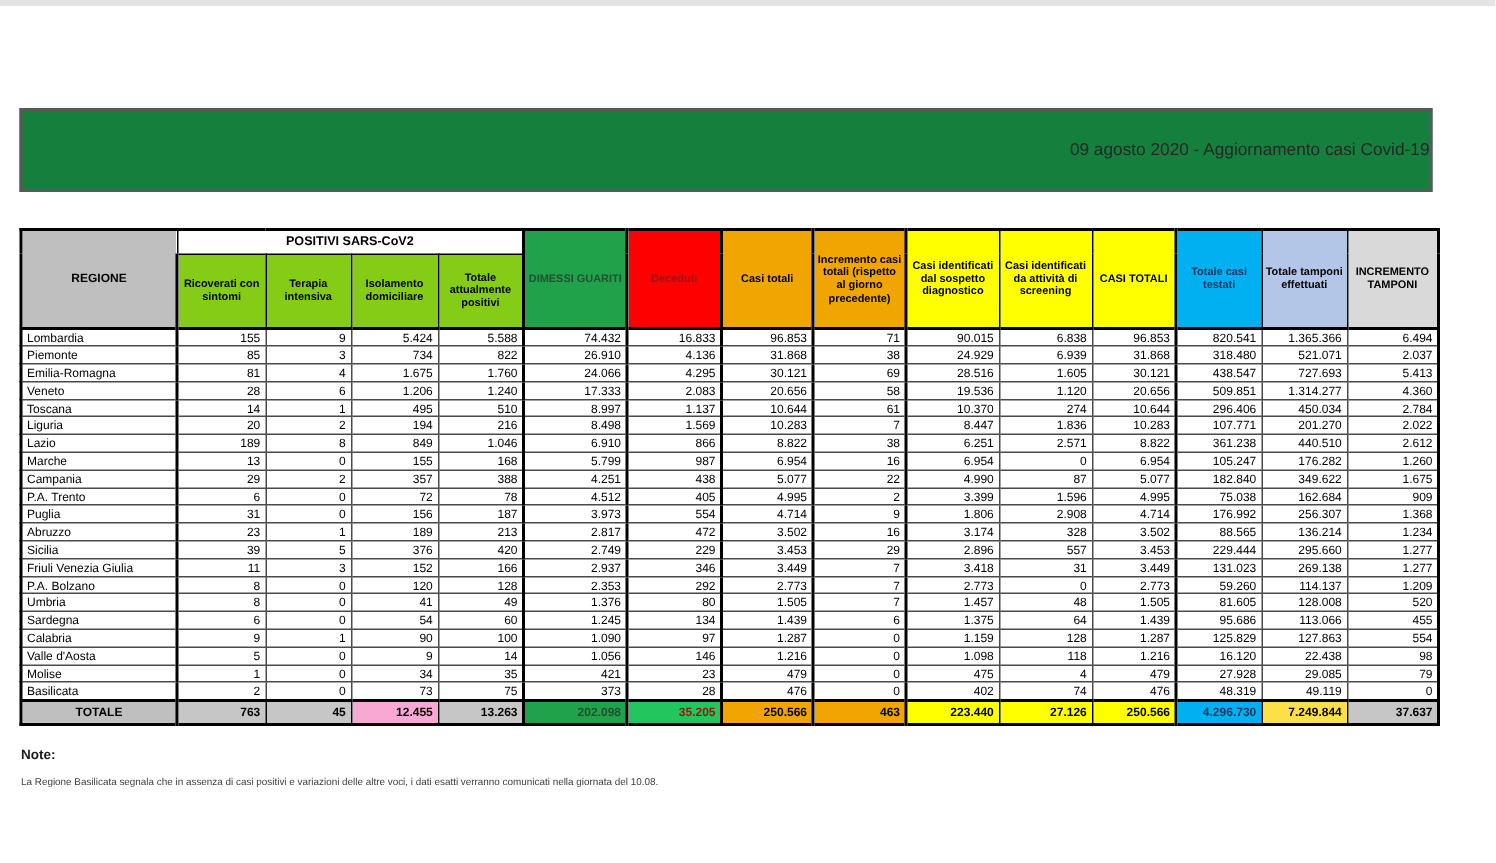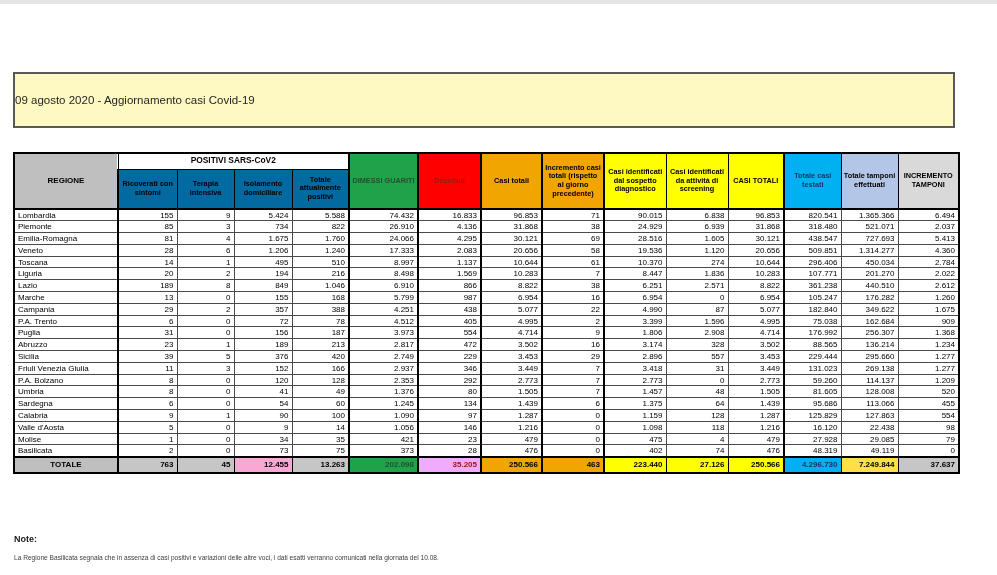--- a/index.html
+++ b/index.html
@@ -1,43 +1,43 @@
 <!DOCTYPE html>
 <html><head>
 <meta charset="utf-8">
 <style>
   * { margin:0; padding:0; box-sizing:border-box; }
   html,body { width:997px; height:575px; background:#ffffff;
     font-family:"Liberation Sans", sans-serif; position:relative; overflow:hidden; }
   .top-strip { position:absolute; left:0; top:0; width:997px; height:4px; background:#e4e4e4; }
   .title-box { position:absolute; left:13px; top:72px; width:942px; height:56px;
     border:2px solid #595959; display:flex; flex-direction:column;
-    justify-content:space-evenly; align-items:flex-start; background:#fef9c3; }
+    justify-content:space-evenly; align-items:flex-end; background:#15803d; }
   .title-box p { font-size:11.5px; color:#262626; }
 
   table.covid { position:absolute; left:13px; top:152px; border-collapse:collapse;
     table-layout:fixed; border:2px solid #000; background:#fff; }
   th, td { border:1px solid #4a4a4a; overflow:hidden; vertical-align:middle; }
   thead th { font-weight:bold; font-size:7.3px; line-height:1.18; text-align:center;
     padding:1px 2px; white-space:normal; word-wrap:break-word; }
   th.group-h { font-size:8.4px; height:16px; background:#fff; }
   th.region-h { background:#bfbfbf; font-size:8px; }
-  thead tr.sub th { height:40px; background:#0369a1; }
+  thead tr.sub th { height:50px; background:#84cc16; }
   thead th, tfoot td { border-color:#000; }
   tbody td { height:11.8px; font-size:8px; white-space:nowrap; }
   tbody tr:first-child td { border-top:2px solid #000; }
   td.region { text-align:left; padding:0 2px 0 3px; }
   td.num { text-align:right; padding:0 3px 0 1px; }
   tfoot td { height:16px; font-weight:bold; font-size:8px; white-space:nowrap;
     border-top:2px solid #000; }
   tfoot td.total-label { text-align:center; background:#bfbfbf; }
   .bl2 { border-left:2px solid #000 !important; }
 
   .note { position:absolute; left:14px; top:498px; width:960px; }
-  .note-title { font-size:9px; font-weight:bold; color:#1a1a1a;margin-top:36px; }
+  .note-title { font-size:9px; font-weight:bold; color:#1a1a1a; }
   .note-body { font-size:6.6px; color:#3d3d3d; margin-top:10px; }
 </style>
 </head>
 <body>
 
 <div class="top-strip"></div>
 
 <div class="title-box">
   <p>09 agosto 2020 - Aggiornamento casi Covid-19</p>
 </div>
@@ -442,21 +442,21 @@
       </tr>
     </tbody>
   <tfoot>
       <tr>
         <td class="total-label">TOTALE</td>
         <td class="num bl2" style="background: rgb(198, 198, 198);">763</td>
         <td class="num" style="background: rgb(198, 198, 198);">45</td>
         <td class="num" style="background: #f9a8d4;">12.455</td>
         <td class="num" style="background: rgb(198, 198, 198);">13.263</td>
         <td class="num bl2" style="background: rgb(31, 162, 74); color: rgb(31, 81, 48);">202.098</td>
-        <td class="num bl2" style="background: #f0abfc; color: rgb(158, 19, 19);">35.205</td>
+        <td class="num bl2" style="background: #22c55e; color: rgb(158, 19, 19);">35.205</td>
         <td class="num bl2" style="background: rgb(240, 165, 0);">250.566</td>
         <td class="num bl2" style="background: rgb(240, 165, 0);">463</td>
         <td class="num bl2" style="background: rgb(255, 255, 0);">223.440</td>
         <td class="num" style="background: rgb(255, 255, 0);">27.126</td>
         <td class="num" style="background: rgb(255, 255, 0);">250.566</td>
         <td class="num bl2" style="background: rgb(0, 176, 240); color: rgb(23, 55, 94);">4.296.730</td>
         <td class="num" style="background: #fde047;">7.249.844</td>
         <td class="num" style="background: rgb(198, 198, 198);">37.637</td>
       </tr>
     </tfoot>

